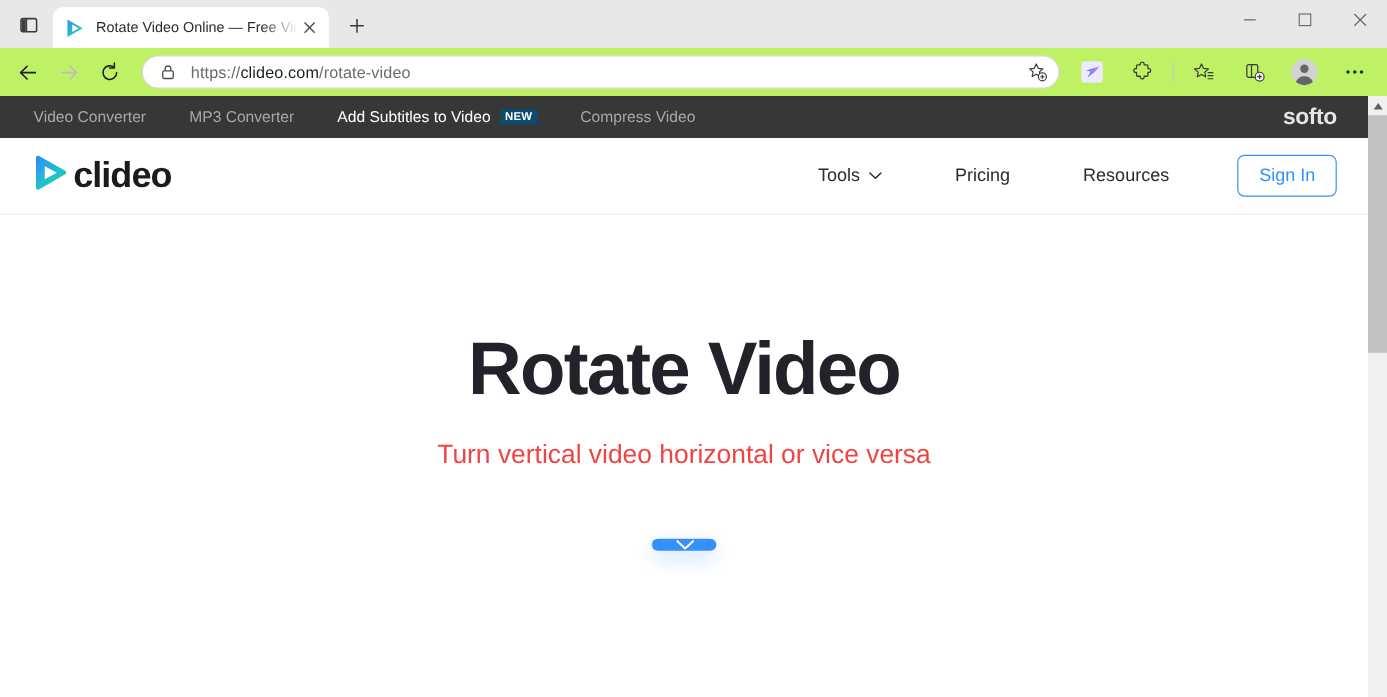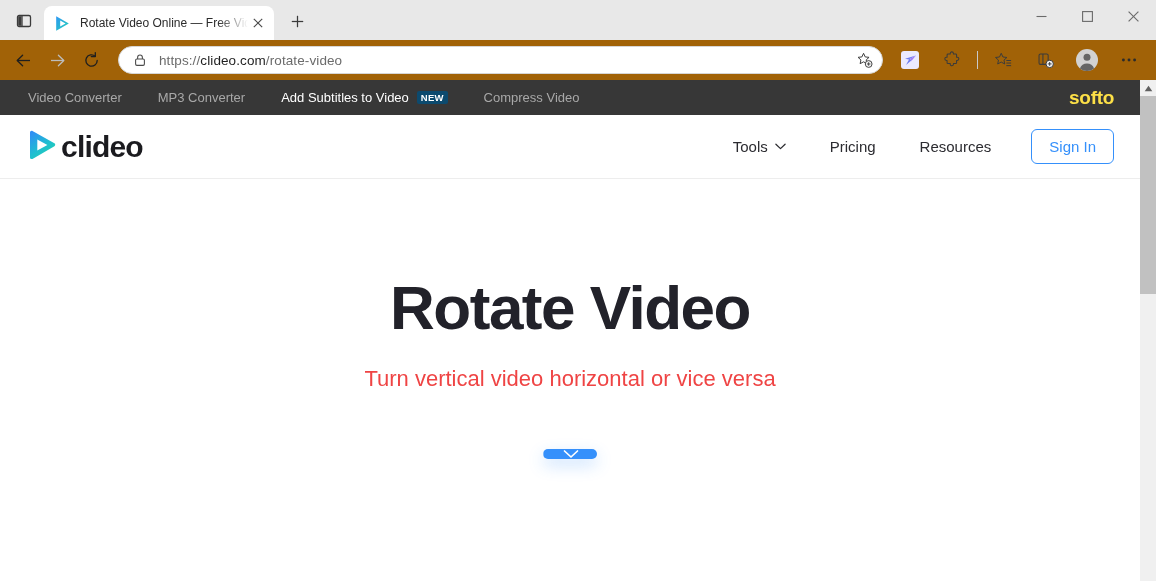--- a/index.html
+++ b/index.html
@@ -83,21 +83,21 @@
   .wc {
     width: 46px; height: 32px;
     display: flex; align-items: center; justify-content: center;
     cursor: pointer;
   }
 
   
   .toolbar {
     height: 40px;
     flex: 0 0 40px;
-    background: #a16207;
+    background: #bef264;
     display: flex; align-items: center;
     padding: 0 6px;
   }
   .nav-btn {
     width: 34px; height: 32px;
     display: flex; align-items: center; justify-content: center;
     border-radius: 5px;
     cursor: pointer;
     flex: 0 0 34px;
   }
@@ -194,21 +194,21 @@
     padding: 2px 4px 1px 4px;
     border-radius: 2px;
     letter-spacing: 0.2px;
     line-height: 1.1;
   }
   .softo-logo {
     margin-left: auto;
     margin-right: 26px;
     font-size: 19px;
     font-weight: bold;
-    color: #fde047;
+    color: #e5e5e5;
     letter-spacing: -0.3px;
     cursor: pointer;
   }
 
   
   .site-header {
     height: 64px;
     background: #ffffff;
     border-bottom: 1px solid #ededed;
     display: flex; align-items: center;
@@ -221,21 +221,21 @@
   }
   .brand-name {
     font-size: 30px;
     font-weight: bold;
     color: #1b1b1f;
     letter-spacing: -0.8px;
   }
   .header-nav {
     margin-left: auto;
     display: flex; align-items: center;
-    gap: 0;
+    gap: 17px;
   }
   .header-nav-item {
     font-size: 15px;
     color: #2b2b30;
     padding: 0 22px;
     display: flex; align-items: center;
     gap: 7px;
     cursor: pointer;
     white-space: nowrap;
   }

